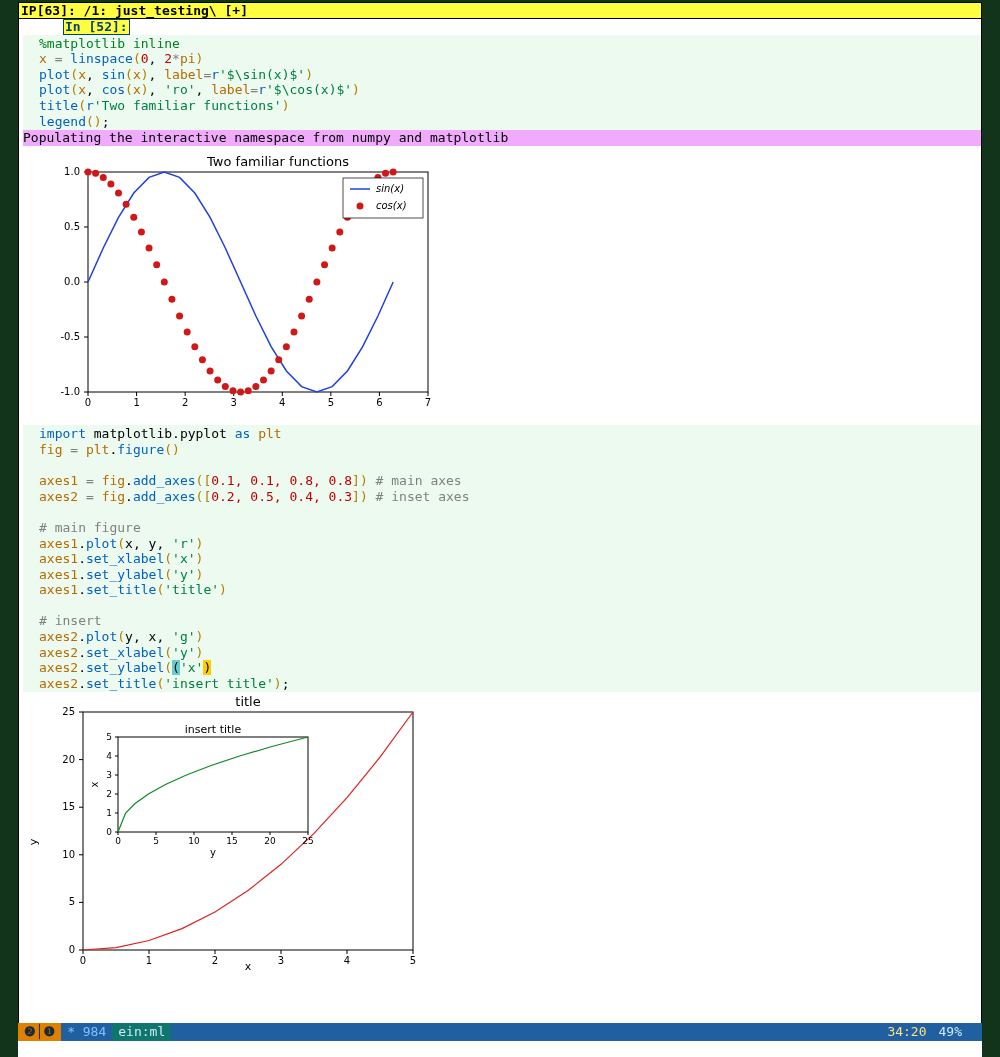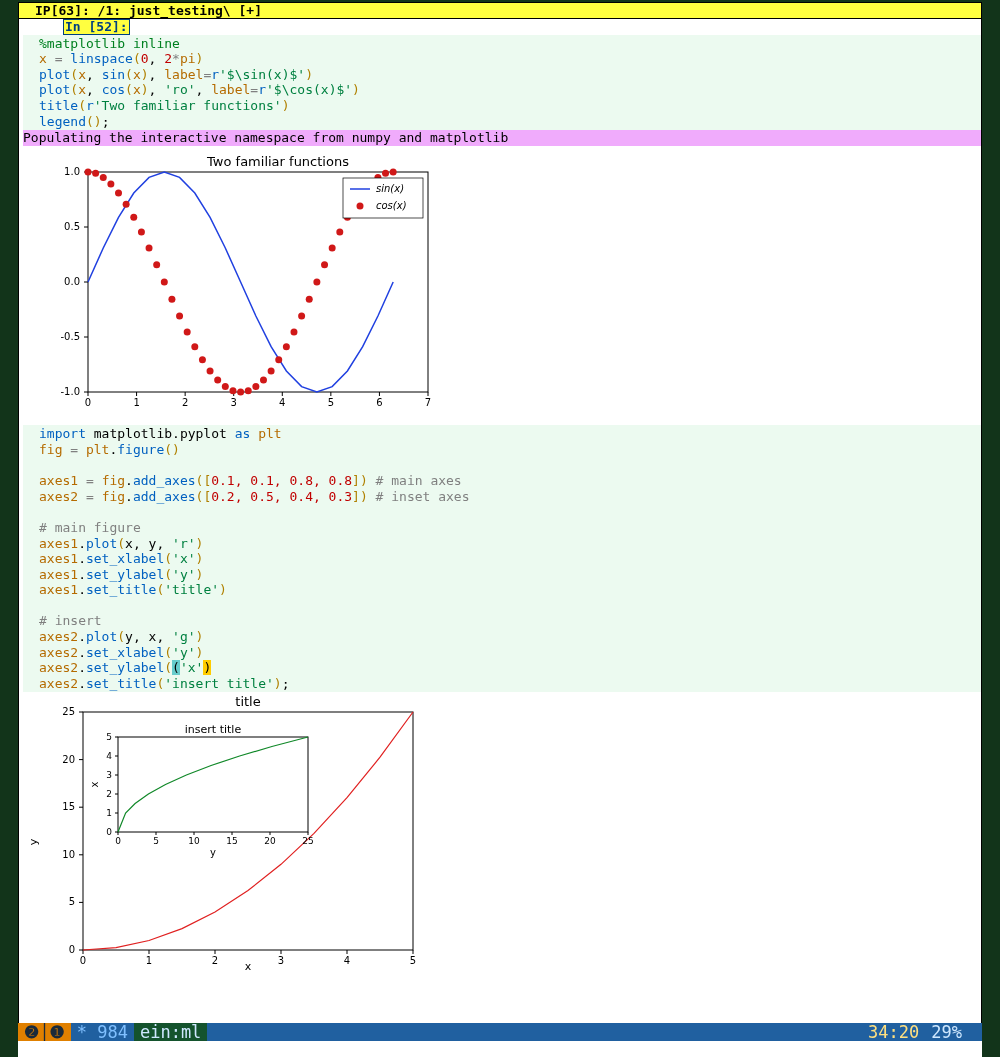--- a/index.html
+++ b/index.html
@@ -33,21 +33,21 @@
     position: absolute; left: 18px; right: 18px; top: 2px; bottom: 30px;
     background: #fdfdfb;
     border: 1px solid #000;
     z-index: 2;
     display: flex; flex-direction: column;
   }
   .titlebar {
     background: #ffff40;
     border-bottom: 1px solid #000;
     font-weight: bold;
-    padding: 0 16px;
+    padding: 0 2px;
     height: 16px;
     overflow: hidden;
   }
   .content {
     flex: 1;
     overflow: hidden;
     padding: 0 0 4px 4px;
     background: #ffffff;
   }
   .in-prompt {
@@ -85,28 +85,28 @@
   svg text { font-family: "DejaVu Sans", sans-serif; }
 
   
   .modeline {
     position: absolute; left: 18px; right: 18px; bottom: 16px; height: 18px;
     background: #2060a0;
     color: #ffffff;
     z-index: 3;
     display: flex;
     align-items: center;
-    font-size: 17px;
+    font-size: 13px;
     overflow: hidden;
   }
   .ml-block { padding: 0 6px; height: 100%; display: inline-flex; align-items: center; }
   .ml-orange { background: #e08000; color: #1a2a3a; font-weight: bold; }
   .ml-num    { color: #80c0ff; }
   .ml-buf    { color: #ffffff; font-weight: bold; }
-  .ml-mode   { background: #14532d; color: #cfe8ff; }
+  .ml-mode   { background: #0f766e; color: #cfe8ff; }
   .ml-spacer { flex: 1; }
   .ml-pos    { color: #ffe080; }
   .ml-pct    { color: #cfe8ff; }
   .ml-end    { background: #e08000; width: 14px; }
 
   .minibuffer {
     position: absolute; left: 18px; right: 18px; bottom: 0; height: 16px;
     background: #ffffff; z-index: 3;
   }
 </style>
@@ -304,16 +304,16 @@
 
   </div>
 </div>
 
 <div class="modeline">
   <span class="ml-block ml-orange">❷│❶</span>
   <span class="ml-block"><span class="ml-num">*</span>&nbsp;<span class="ml-num">984</span></span>
   <span class="ml-block ml-mode">ein:ml</span>
   <span class="ml-spacer"></span>
   <span class="ml-block ml-pos">34:20</span>
-  <span class="ml-block ml-pct">29%</span>
+  <span class="ml-block ml-pct">49%</span>
   <span class="ml-end"></span>
 </div>
 <div class="minibuffer"></div>
 
 </body></html>

